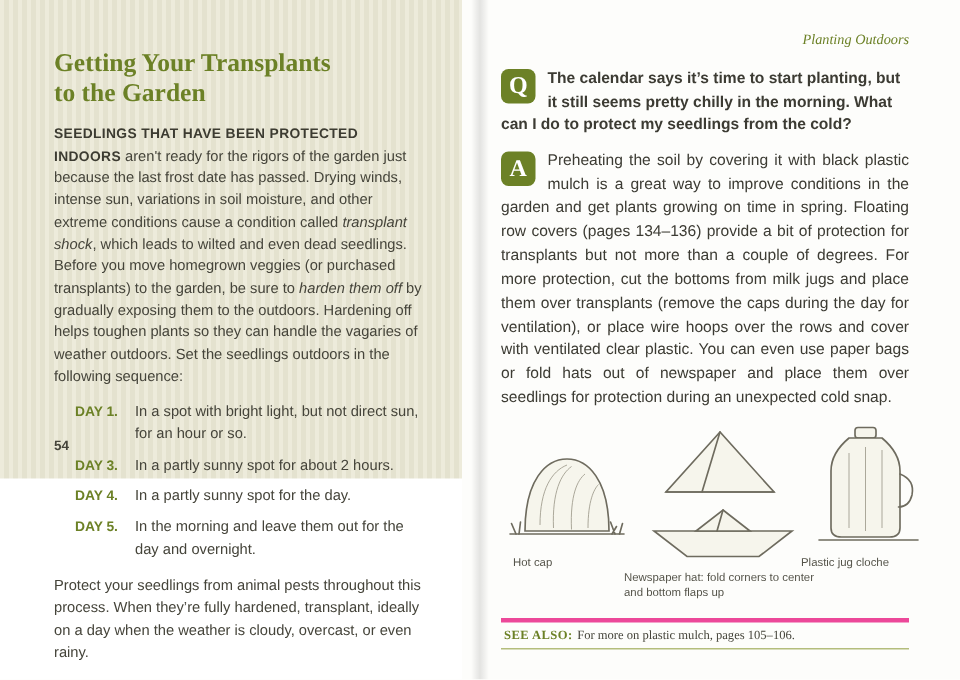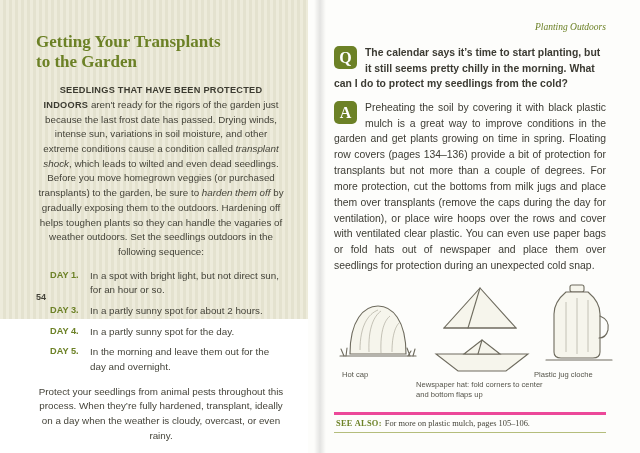--- a/index.html
+++ b/index.html
@@ -19,21 +19,21 @@
     position:absolute;left:314px;top:0;width:12px;height:453px;
     background:linear-gradient(90deg,rgba(0,0,0,0) 0%,rgba(0,0,0,0.10) 50%,rgba(0,0,0,0) 100%);
     pointer-events:none;
   }
   
   .left-content{position:absolute;left:36px;top:32px;width:250px;color:#45443a;}
   .chapter-title{
     font-family:"Liberation Serif", serif;font-weight:bold;
     color:#6c8126;font-size:17px;line-height:1.18;margin:0 0 11px 0;
   }
-  .body-text{font-size:9.8px;line-height:1.5;margin:0 0 9px 0;text-align:center;}
+  .body-text{font-size:9.8px;line-height:1.5;margin:0 0 9px 0;text-align:left;}
   .lead-caps{font-weight:bold;font-size:9.2px;letter-spacing:0.25px;color:#3c3b31;}
   .em{font-style:italic;}
   .days-list{margin:4px 0 10px 14px;}
   .day-row{display:flex;margin-bottom:6px;}
   .day-label{
     flex:0 0 40px;color:#6c8126;font-weight:bold;font-size:9.2px;line-height:1.5;
   }
   .day-text{flex:1;font-size:9.8px;line-height:1.5;}
   .page-num{position:absolute;bottom:17px;font-size:9px;font-weight:bold;color:#45443a;}
   .page-num.left{left:36px;}

